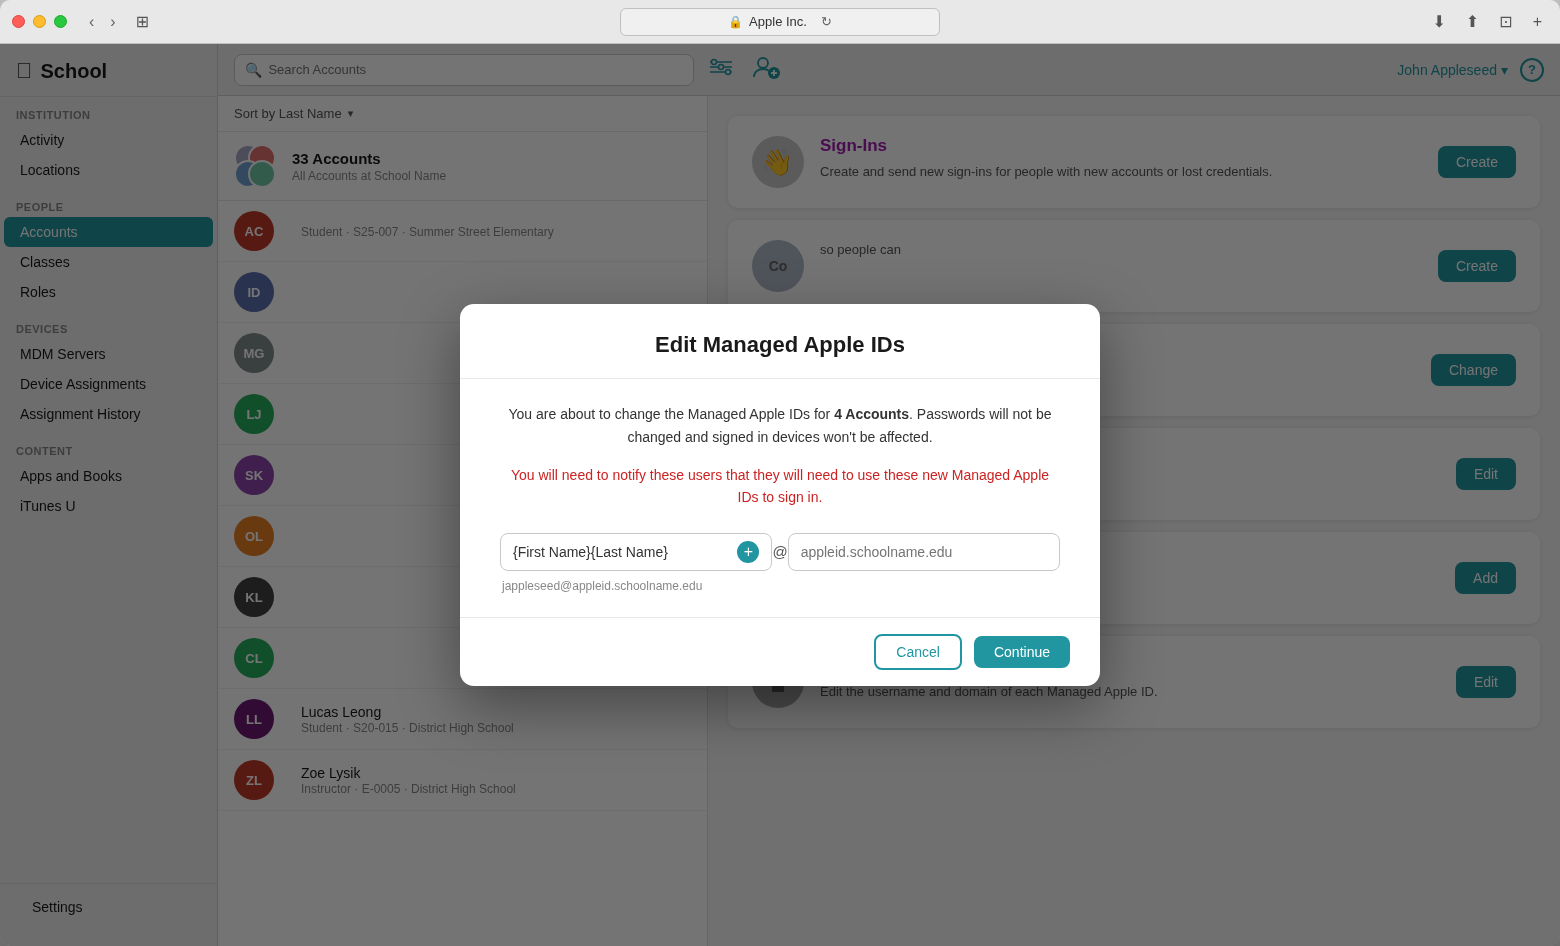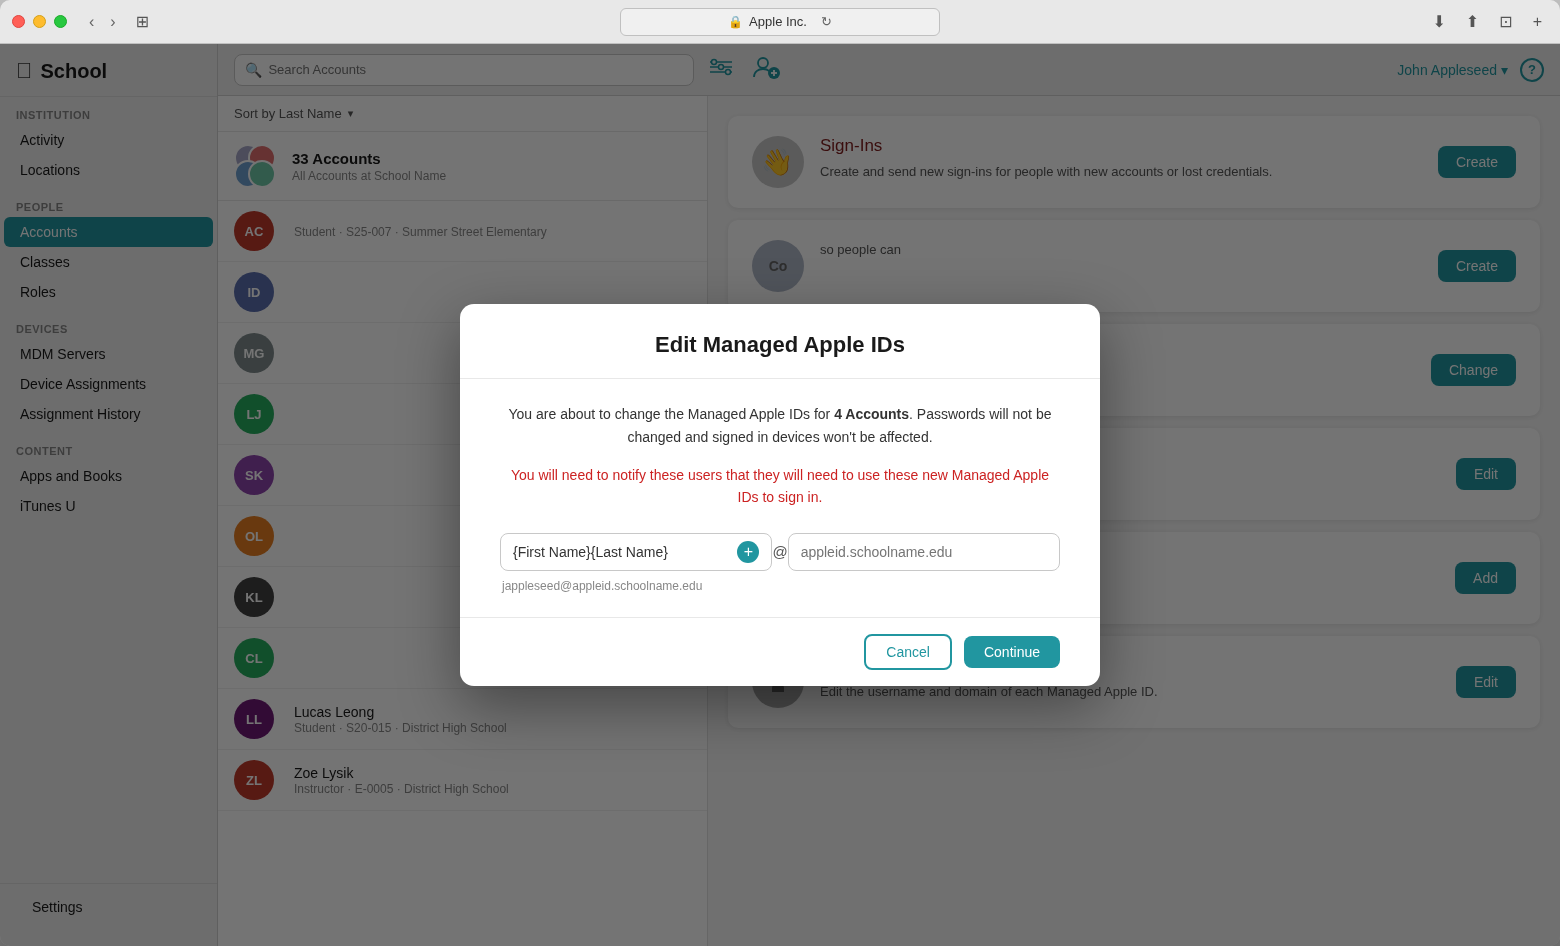--- a/index.html
+++ b/index.html
@@ -325,21 +325,21 @@
 
     .accounts-info h3 { font-size: 15px; font-weight: 600; color: #1a1a1a; }
     .accounts-info p { font-size: 12px; color: #888; margin-top: 2px; }
 
     .list-items { overflow-y: auto; flex: 1; }
     .list-item {
       display: flex;
       align-items: center;
       padding: 10px 16px;
       border-bottom: 1px solid #f0f0f0;
-      gap: 20px;
+      gap: 27px;
       cursor: pointer;
     }
 
     .avatar-circle {
       width: 40px;
       height: 40px;
       border-radius: 50%;
       display: flex;
       align-items: center;
       justify-content: center;
@@ -377,21 +377,21 @@
       height: 52px;
       border-radius: 50%;
       background: #c8c8c8;
       display: flex;
       align-items: center;
       justify-content: center;
       font-size: 22px;
       flex-shrink: 0;
     }
     .detail-card-body { flex: 1; }
-    .detail-card-body h3 { font-size: 17px; font-weight: 400; color: #7f1d1d; margin-bottom: 6px; }
+    .detail-card-body h3 { font-size: 17px; font-weight: 700; color: #a21caf; margin-bottom: 6px; }
     .detail-card-body p { font-size: 13px; color: #555; line-height: 1.5; }
     .detail-card-btn {
       background: #2196a0;
       color: white;
       border: none;
       border-radius: 8px;
       padding: 8px 18px;
       font-size: 14px;
       font-weight: 500;
       cursor: pointer;
@@ -513,21 +513,21 @@
       outline: none;
       background: white;
     }
     .modal-hint {
       font-size: 12px;
       color: #888;
       padding-left: 2px;
     }
 
     .modal-footer {
-      padding: 16px 40px;
+      padding: 16px 30px;
       display: flex;
       justify-content: flex-end;
       gap: 12px;
       align-items: center;
     }
     .modal-cancel-btn {
       background: white;
       color: #2196a0;
       border: 2px solid #2196a0;
       border-radius: 8px;

